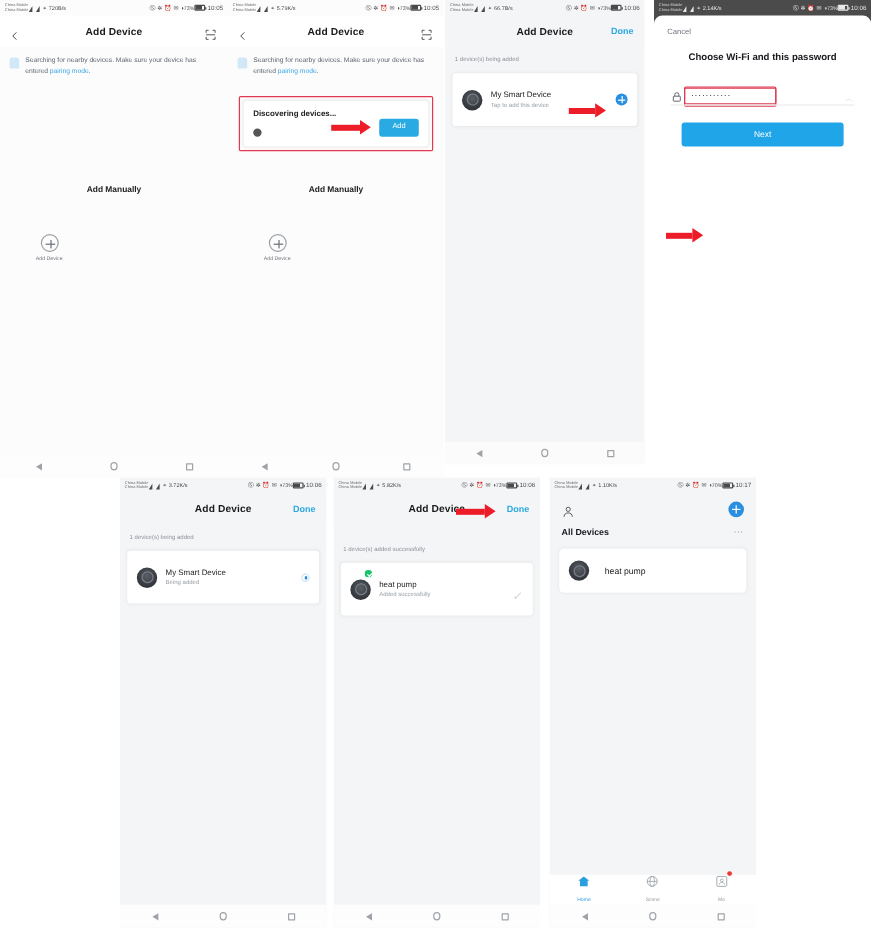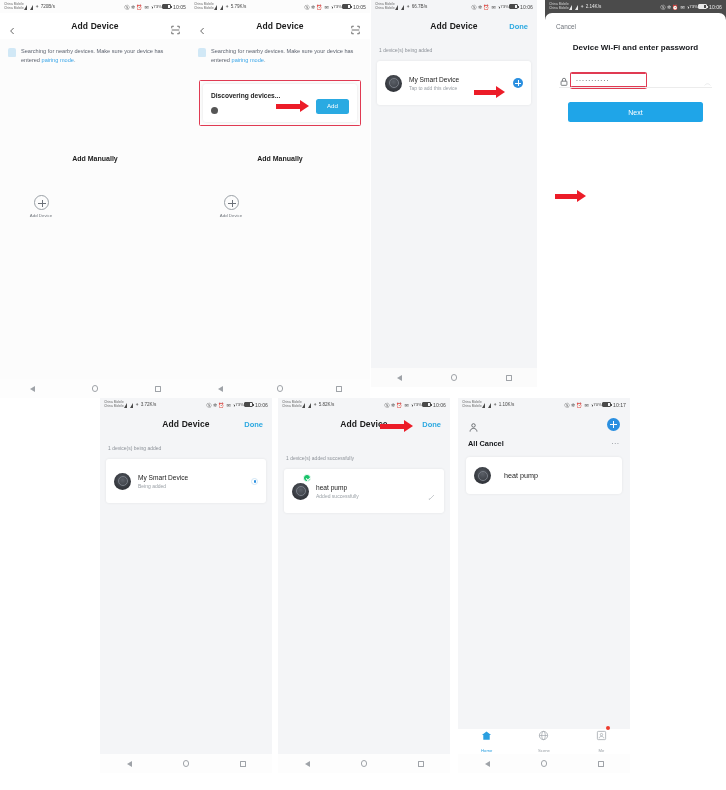--- a/index.html
+++ b/index.html
@@ -407,21 +407,21 @@
         <span>✉</span>
         <span>◑</span>
       </span>
       <span style="font-size:4.4px;">73%</span>
       <span class="batt"></span>
       <span class="clock">10:06</span>
     </div>
 
     <div class="wifi-sheet">
       <div class="cancel-link">Cancel</div>
-      <div class="wifi-title">Device Wi-Fi and enter password</div>
+      <div class="wifi-title">Choose Wi-Fi and this password</div>
 
       <div style="height:17px;"></div>
 
       <div style="position:relative;">
         <div class="hl-box" style="left:25px; top:4px; width:77px; height:16px;"></div>
       </div>
 
       <div style="position:relative;">
         <div class="hl-box" style="left:25px; top:3px; width:77px; height:15px;"></div>
         <div class="field-row">
@@ -598,21 +598,21 @@
       <span class="ic-person">
         <svg viewBox="0 0 24 24" width="11" height="11">
           <circle cx="12" cy="7.5" r="3.8" fill="none" stroke="#4a4d52" stroke-width="1.7"></circle>
           <path d="M4.5 21c0-4.5 3.4-7 7.5-7s7.5 2.5 7.5 7" fill="none" stroke="#4a4d52" stroke-width="1.7"></path>
         </svg>
       </span>
       <span class="plus-blue lg"></span>
     </div>
 
     <div class="alldev-row">
-      <span class="alldev-title">All Cancel</span>
+      <span class="alldev-title">All Devices</span>
       <span class="dots">⋯</span>
     </div>
 
     <div class="home-card">
       <span class="dev-av">
           <span class="inner"></span>
         </span>
       <span class="dev-name">heat pump</span>
     </div>
 

